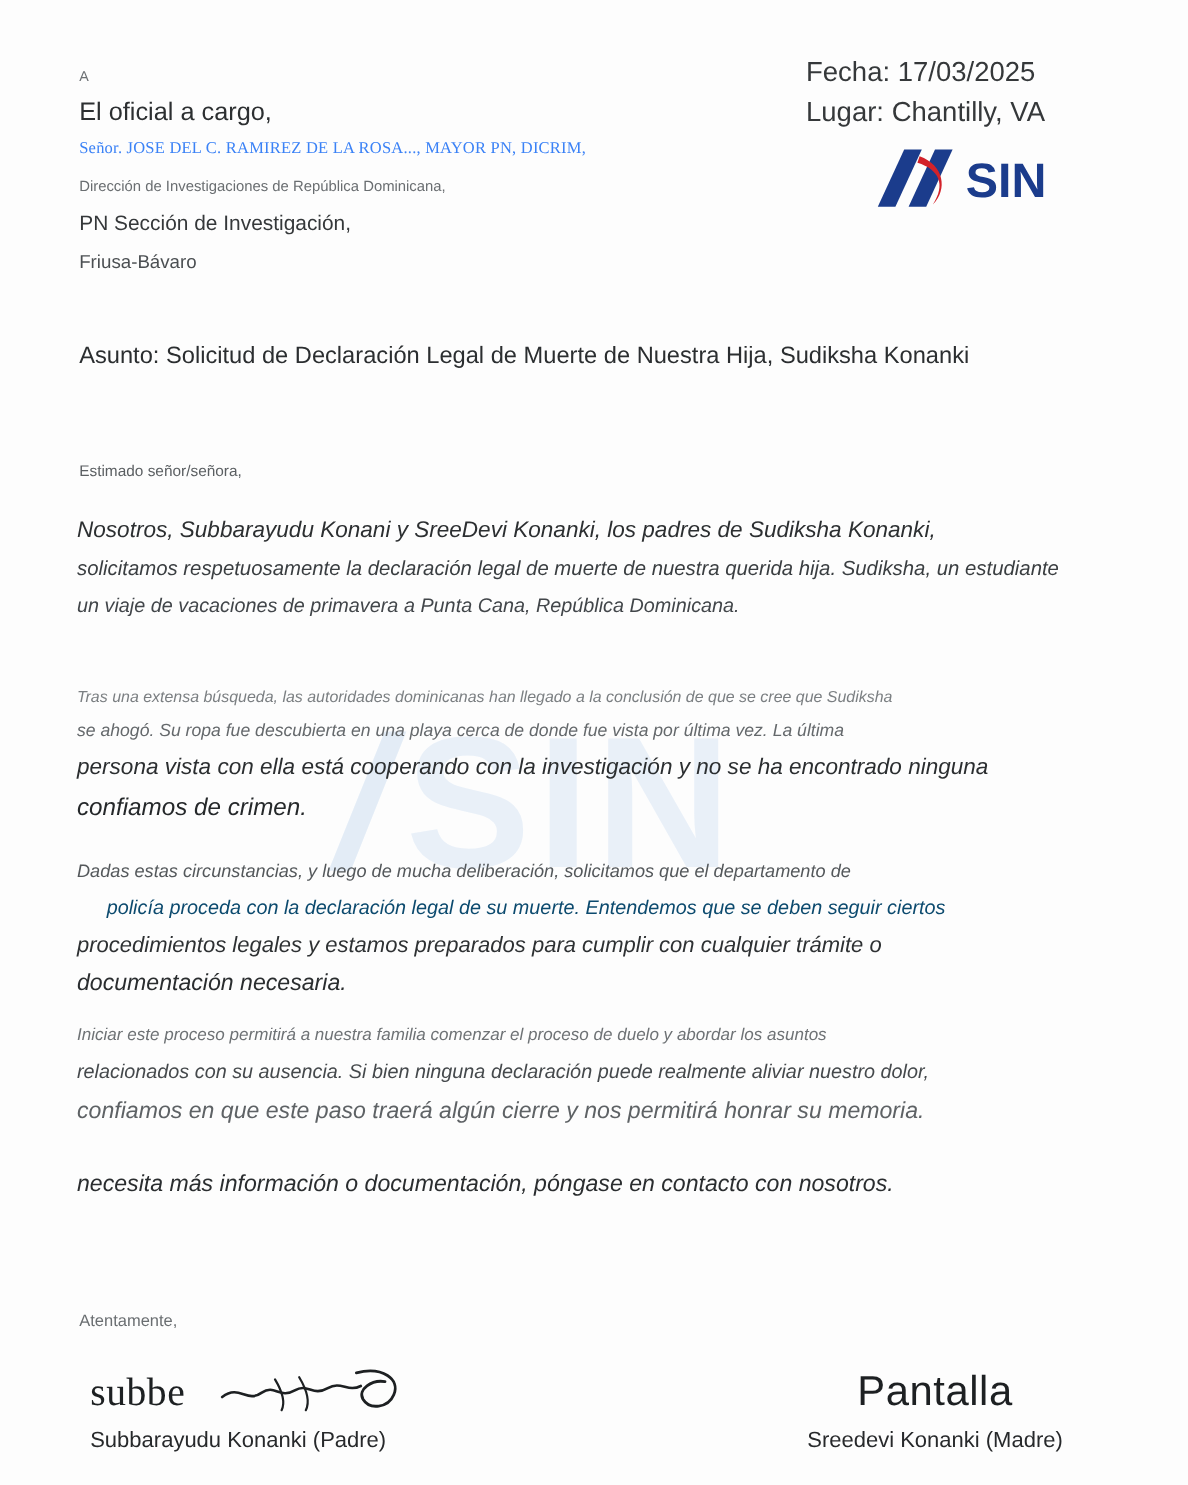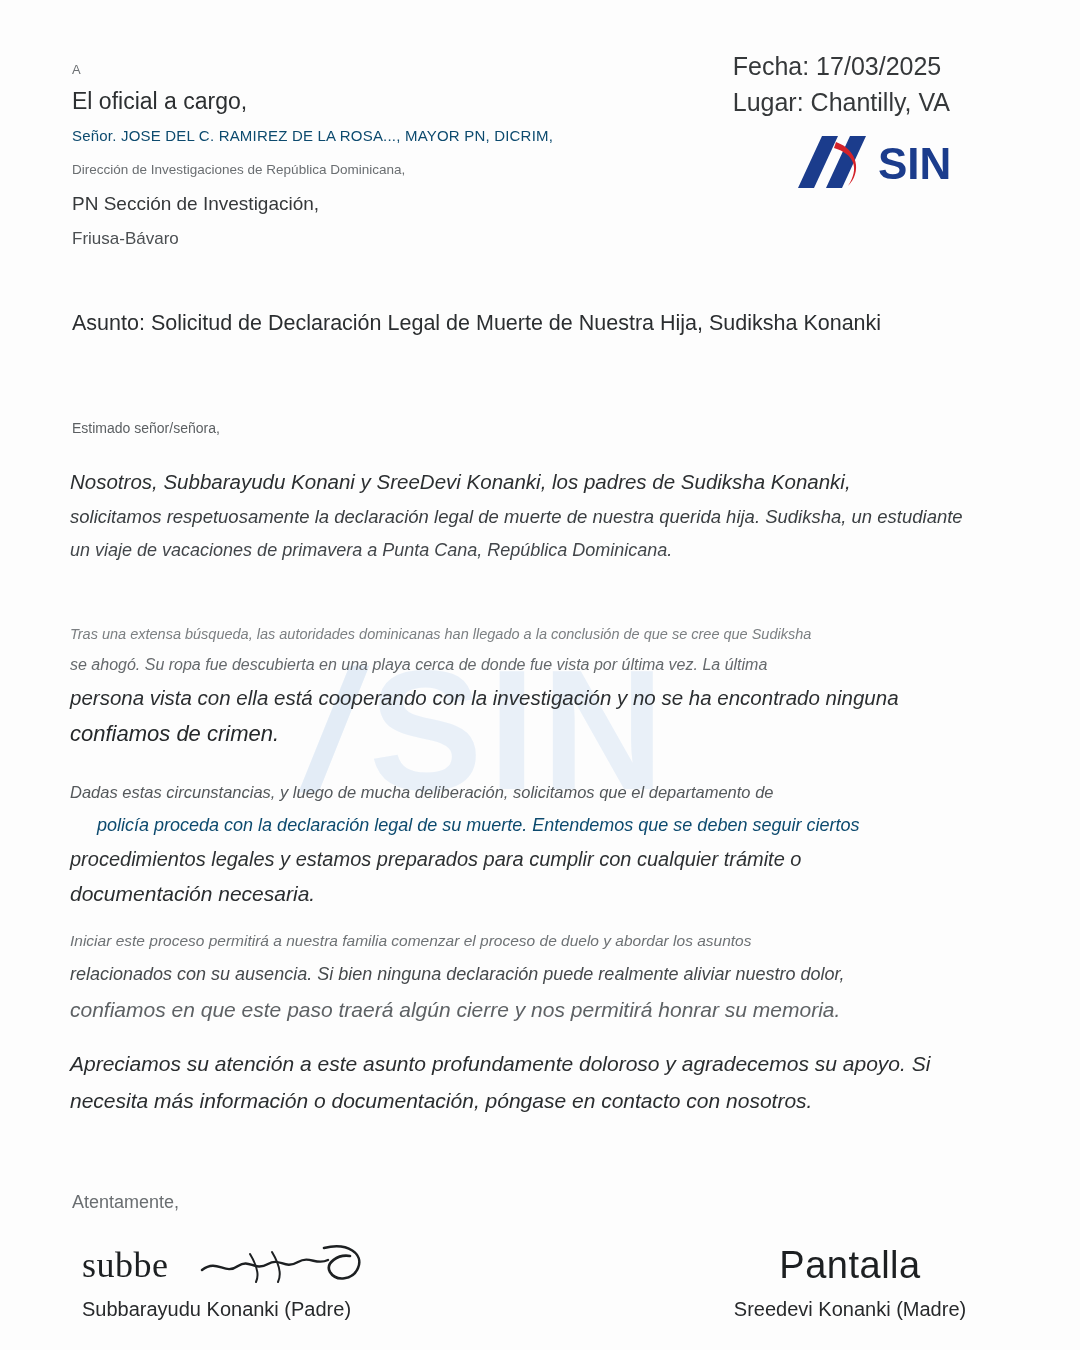--- a/index.html
+++ b/index.html
@@ -87,22 +87,23 @@
     left: 72px;
     top: 88px;
     font-size: 23px;
     color: #2c2f31;
   }
   .addr-line-1 {
     position: absolute;
     left: 72px;
     top: 127px;
     font-size: 15px;
-    color: #0c4a6e;
+    color: #3b82f6;
     letter-spacing: .2px;
+    font-family: Liberation Serif, serif;
   }
   .addr-line-2 {
     position: absolute;
     left: 72px;
     top: 162px;
     font-size: 13.5px;
     color: #6a6e71;
   }
   .addr-line-3 {
     position: absolute;
@@ -168,21 +169,21 @@
 
   .p5 { top: 1052px; }
   .p5 .l1 { font-size: 21px; color: #2a2d2f; }
   .p5 .l2 { font-size: 21px; color: #2a2d2f; margin-top: 13px; }
 
   
   .closing {
     position: absolute;
     left: 72px;
     top: 1192px;
-    font-size: 18px;
+    font-size: 15px;
     color: #6a6e71;
   }
 
   .sig-left {
     position: absolute;
     left: 82px;
     top: 1240px;
     width: 330px;
   }
   .sig-right {
@@ -278,21 +279,20 @@
       <p class="l4">documentación necesaria.</p>
     </div>
 
     <div class="para p4">
       <p class="l1">Iniciar este proceso permitirá a nuestra familia comenzar el proceso de duelo y abordar los asuntos</p>
       <p class="l2">relacionados con su ausencia. Si bien ninguna declaración puede realmente aliviar nuestro dolor,</p>
       <p class="l3">confiamos en que este paso traerá algún cierre y nos permitirá honrar su memoria.</p>
     </div>
 
     <div class="para p5">
-      <p class="l1">Apreciamos su atención a este asunto profundamente doloroso y agradecemos su apoyo. Si</p>
       <p class="l2">necesita más información o documentación, póngase en contacto con nosotros.</p>
     </div>
 
     <div class="closing">Atentamente,</div>
 
     <div class="sig-left">
       <div class="sig-script">subbe</div>
       <div class="sig-name">Subbarayudu Konanki (Padre)</div>
     </div>
 

